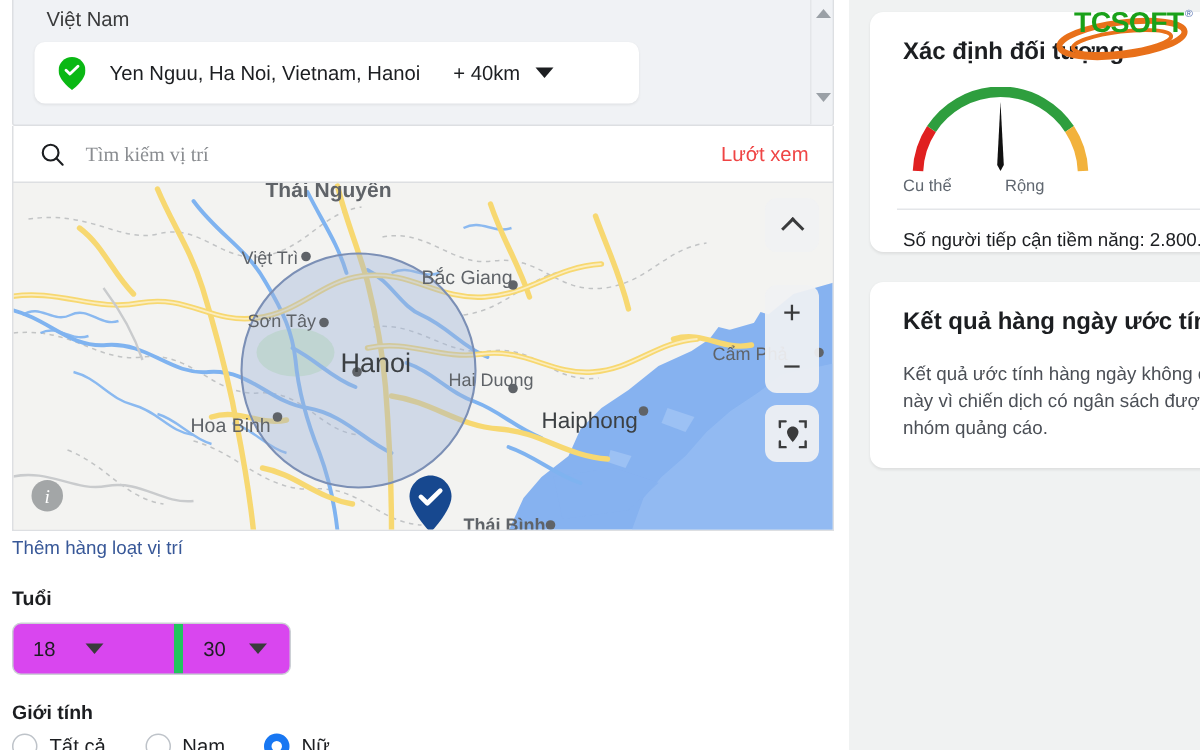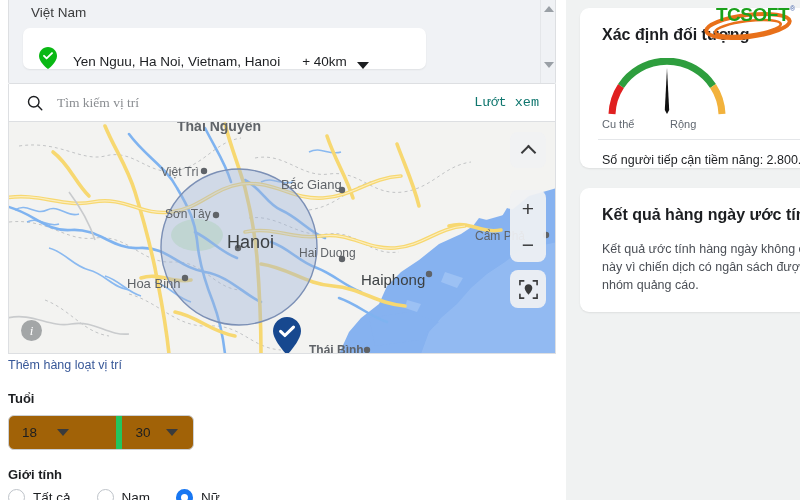--- a/index.html
+++ b/index.html
@@ -32,21 +32,21 @@
   }
   .loc-country {
     position: absolute; left: 22px; top: 5px;
     font-size: 13.5px; color: #3a3b3c;
   }
   .loc-chip {
     position: absolute; left: 14px; top: 28px;
     width: 403px; height: 41px;
     background: #ffffff;
     border-radius: 7px;
-    display: flex; align-items: flex-end;
+    display: flex; align-items: center;
     box-shadow: 0 1px 2px rgba(0,0,0,.07);
   }
   .pin-green { width: 18px; height: 22px; margin-left: 16px; flex: 0 0 auto; }
   .loc-chip-text {
     margin-left: 16px; font-size: 13.5px; color: #1c1e21; white-space: nowrap;
   }
   .loc-radius {
     margin-left: 22px; font-size: 13.5px; color: #1c1e21; white-space: nowrap;
   }
   .caret-dk {
@@ -92,21 +92,21 @@
     border-top: 6px solid #1c1e21;
   }
   .search-ico { margin-left: 18px; flex: 0 0 auto; }
   .search-input {
     margin-left: 12px; flex: 1 1 auto;
     border: none; outline: none; background: transparent;
     font-family: Liberation Serif, serif; font-size: 13.5px; color: #0369a1;
   }
   .search-input::placeholder { color: #8a8d91; }
   .browse-link {
-    margin-right: 16px; font-size: 13.5px; color: #0f766e; cursor: pointer; font-family: Liberation Mono, monospace;
+    margin-right: 16px; font-size: 13.5px; color: #ef4444; cursor: pointer;
   }
 
   
   .map-wrap {
     position: absolute; left: 8px; top: 122px; width: 548px; height: 232px;
     border: 1px solid #dddfe2; border-top: none;
     overflow: hidden; background: #f3f3f1;
   }
   .map-svg { position: absolute; left: 0; top: 0; }
 
@@ -159,21 +159,21 @@
     position: absolute; left: 8px;
     font-size: 13px; font-weight: bold; color: #1c1e21;
   }
   #label-age { top: 391px; }
   #label-gender { top: 467px; }
 
   .age-group {
     position: absolute; left: 8px; top: 415px;
     width: 186px; height: 35px;
     border: 1px solid #ccd0d5; border-radius: 6px;
-    display: flex; background: #a16207; overflow: hidden;
+    display: flex; background: #d946ef; overflow: hidden;
   }
   .age-sel {
     flex: 1 1 50%;
     display: flex; align-items: center;
     cursor: pointer; position: relative;
   }
   .age-sel + .age-sel { border-left: 6px solid #22c55e; margin-left: 32px; }
   .age-val { margin-left: 13px; font-size: 13.5px; color: #1c1e21; }
   .age-caret {
     position: absolute; right: 15px;

